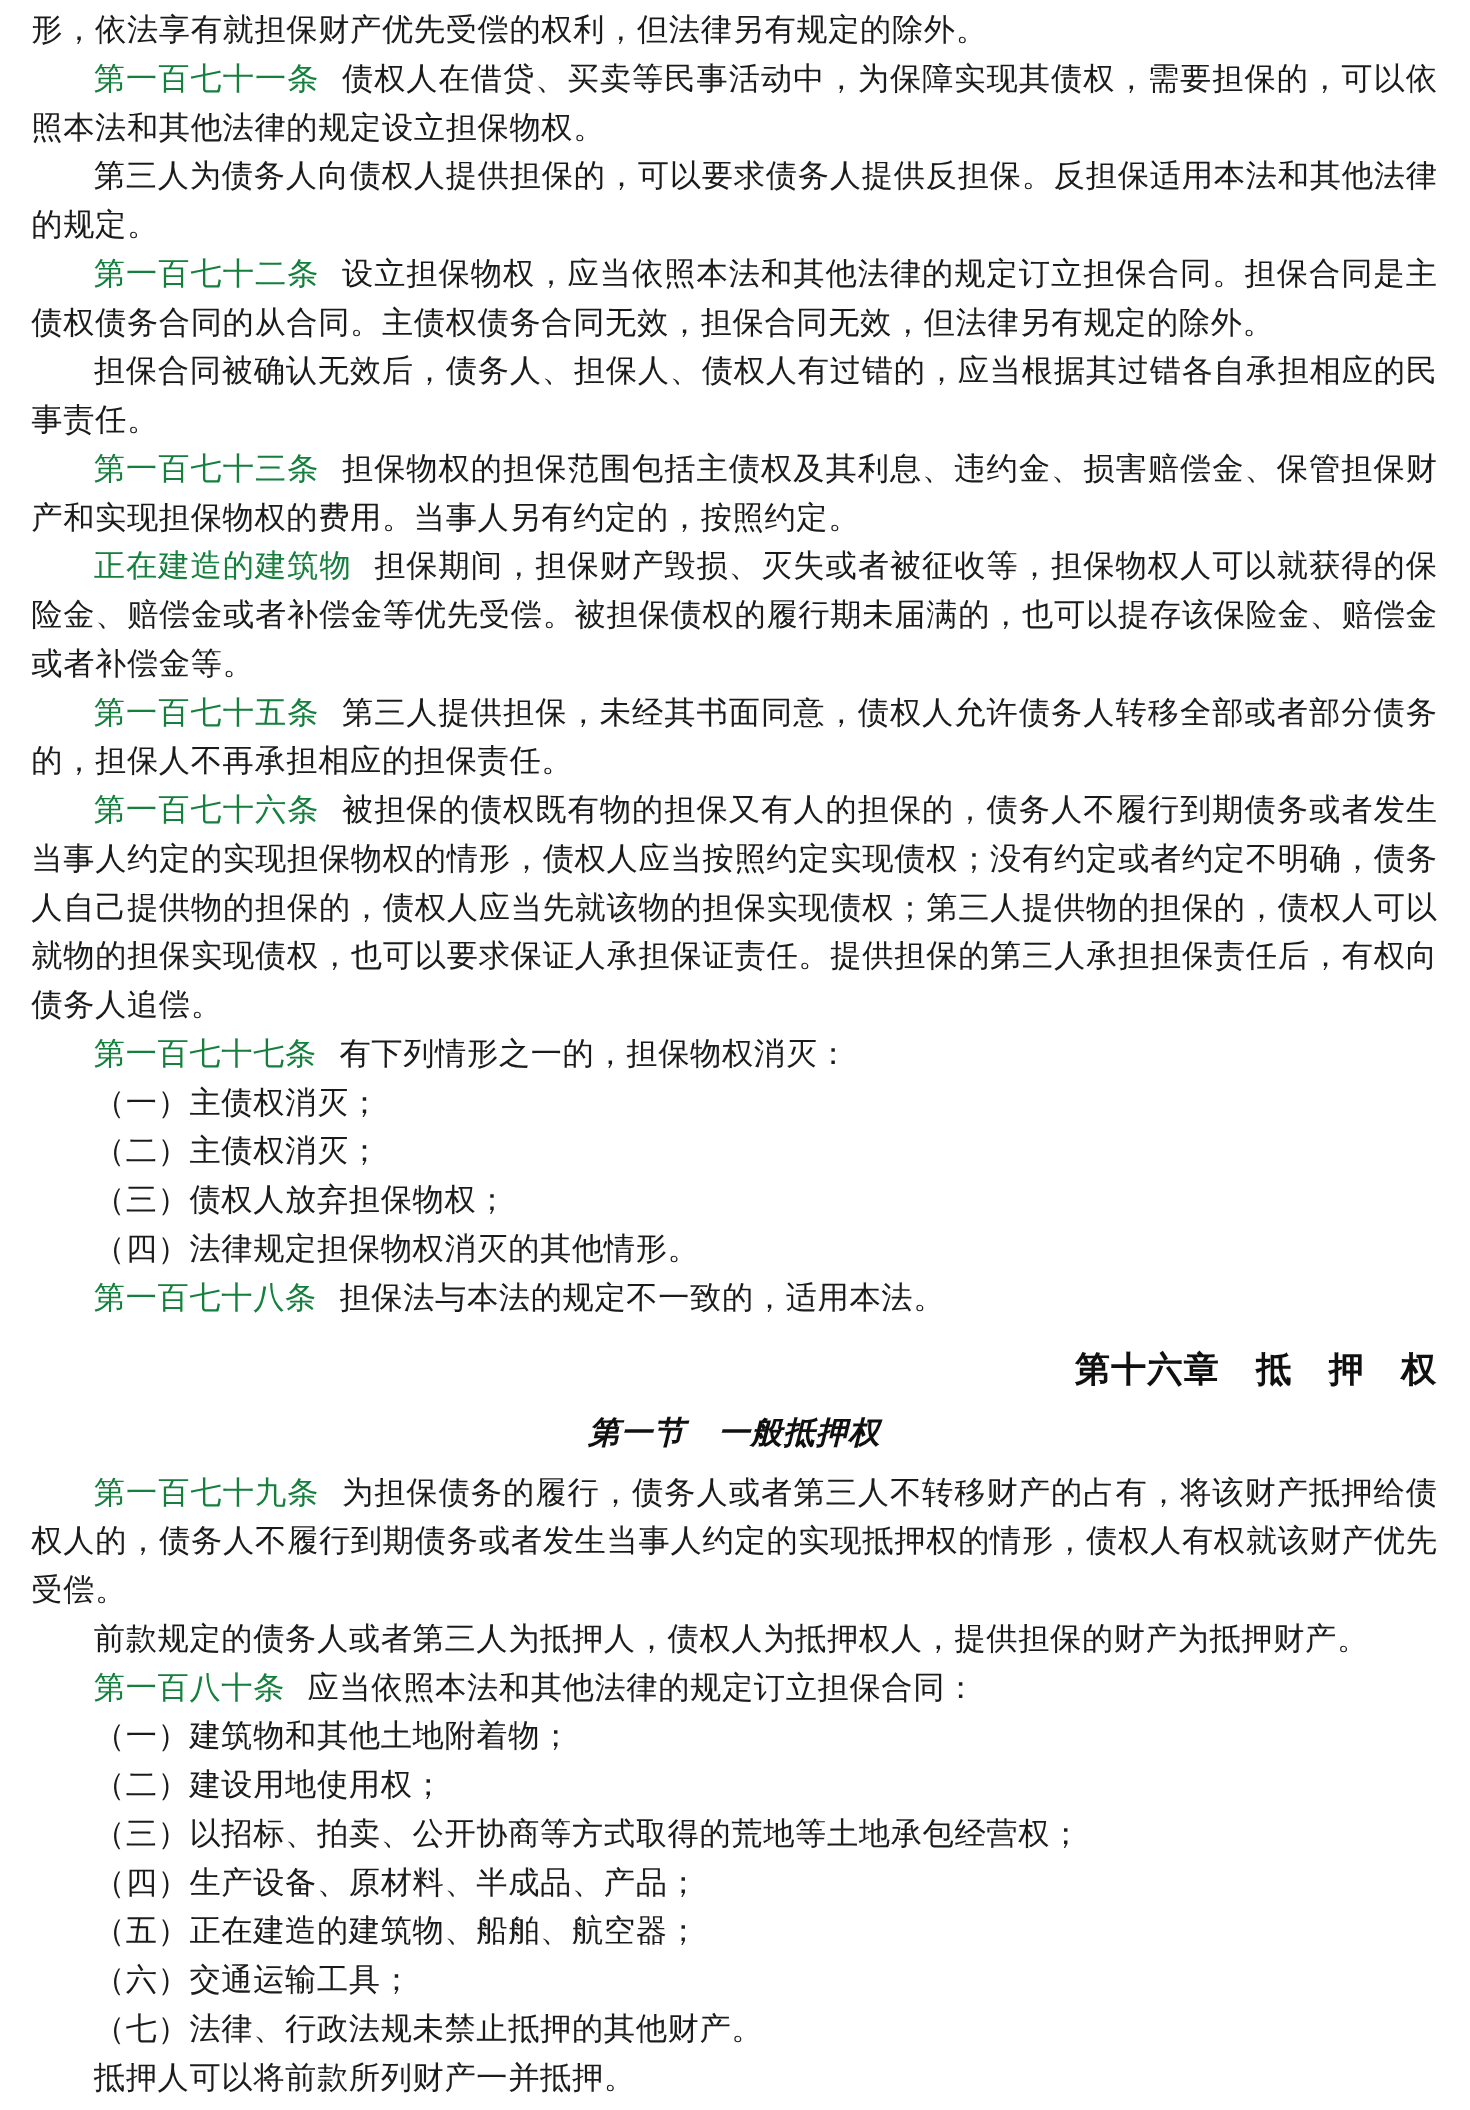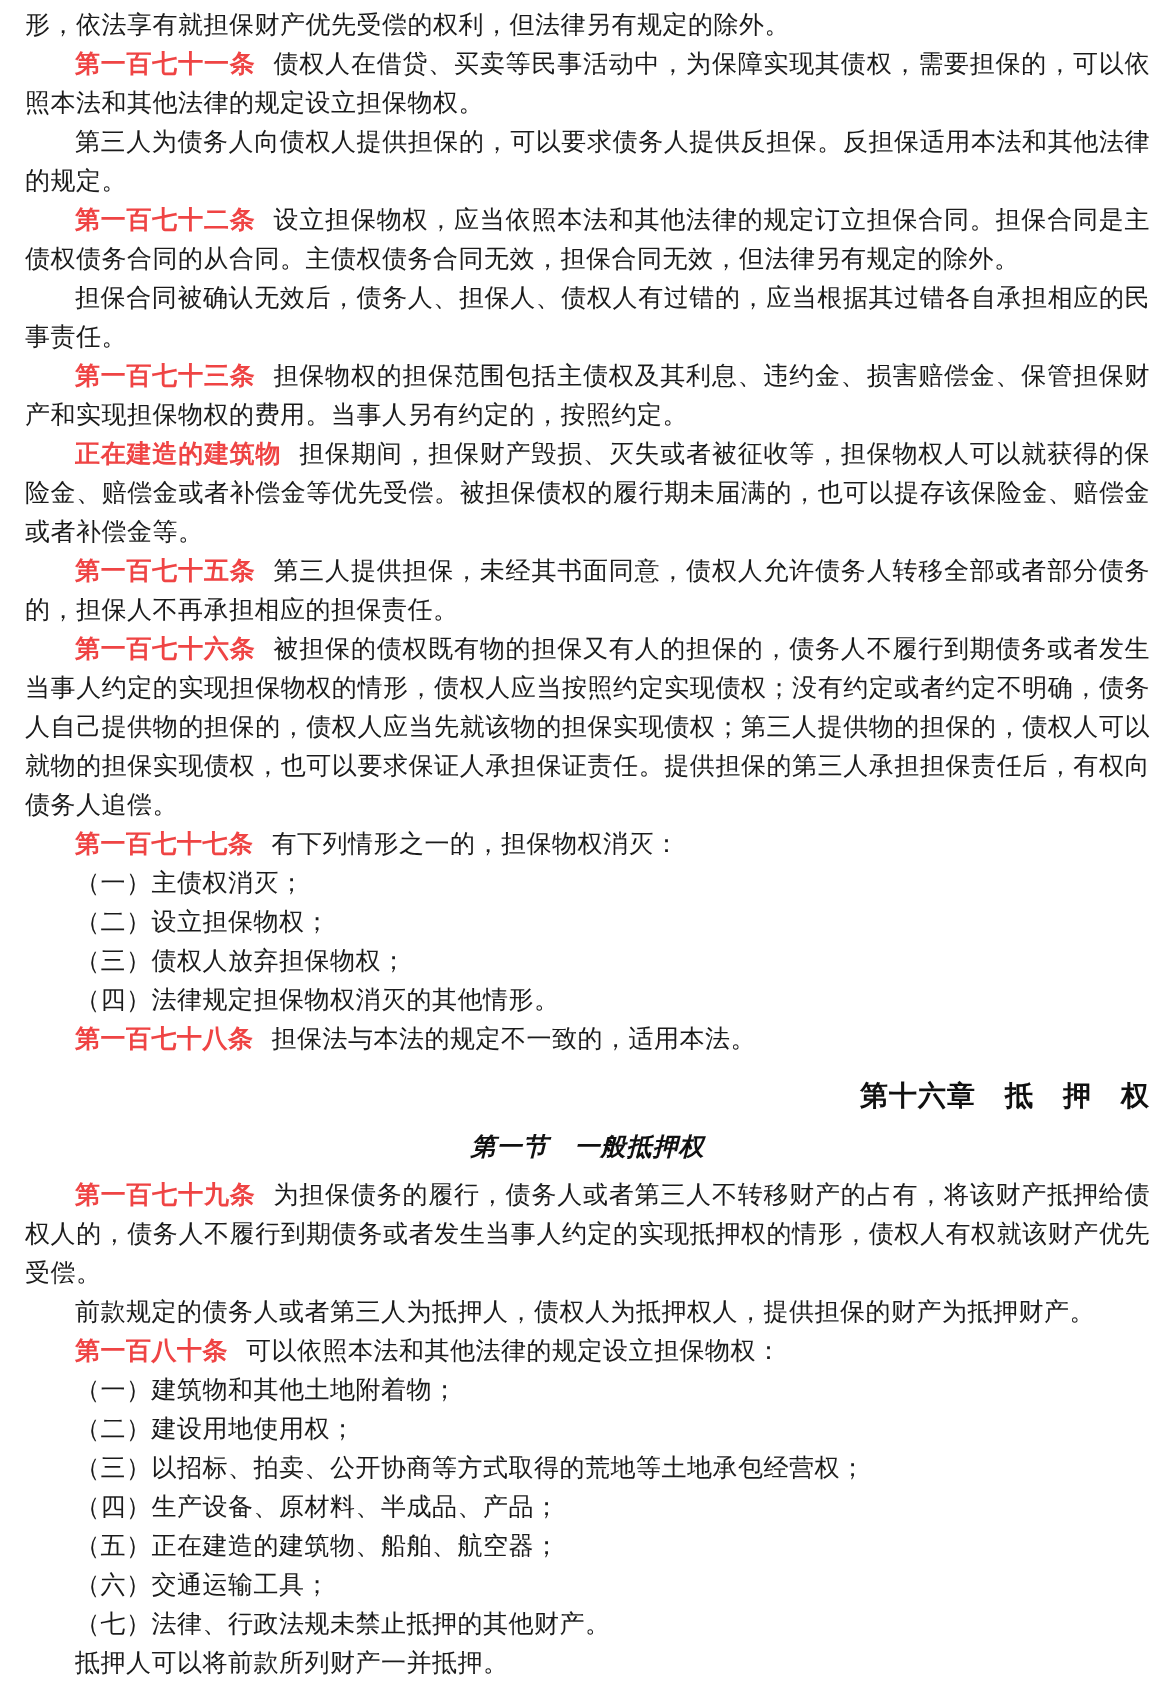--- a/index.html
+++ b/index.html
@@ -27,23 +27,23 @@
     color: #1b1b1b;
     text-align: justify;
     text-justify: inter-ideograph;
     letter-spacing: 0.5px;
   }
   .indent {
     text-indent: 50px;
   }
   .num {
     font-family: "Liberation Sans", "DejaVu Sans", sans-serif;
-    font-weight: 700;
+    font-weight: 400;
     margin-right: 18px;
-    color: #ef4444;
+    color: #15803d;
   }
   .chapter {
     margin: 18px 0 10px 0;
     text-align: right;
     font-family: "Liberation Sans", "DejaVu Sans", sans-serif;
     font-weight: 700;
     font-size: 28px;
     line-height: 40px;
     color: #101010;
     letter-spacing: 1px;
@@ -68,29 +68,29 @@
     <p class="para indent"><b class="num">第一百七十一条</b><span>债权人在借贷、买卖等民事活动中，为保障实现其债权，需要担保的，可以依照本法和其他法律的规定设立担保物权。</span></p>
     <p class="para indent"><span>第三人为债务人向债权人提供担保的，可以要求债务人提供反担保。反担保适用本法和其他法律的规定。</span></p>
     <p class="para indent"><b class="num">第一百七十二条</b><span>设立担保物权，应当依照本法和其他法律的规定订立担保合同。担保合同是主债权债务合同的从合同。主债权债务合同无效，担保合同无效，但法律另有规定的除外。</span></p>
     <p class="para indent"><span>担保合同被确认无效后，债务人、担保人、债权人有过错的，应当根据其过错各自承担相应的民事责任。</span></p>
     <p class="para indent"><b class="num">第一百七十三条</b><span>担保物权的担保范围包括主债权及其利息、违约金、损害赔偿金、保管担保财产和实现担保物权的费用。当事人另有约定的，按照约定。</span></p>
     <p class="para indent"><b class="num">正在建造的建筑物</b><span>担保期间，担保财产毁损、灭失或者被征收等，担保物权人可以就获得的保险金、赔偿金或者补偿金等优先受偿。被担保债权的履行期未届满的，也可以提存该保险金、赔偿金或者补偿金等。</span></p>
     <p class="para indent"><b class="num">第一百七十五条</b><span>第三人提供担保，未经其书面同意，债权人允许债务人转移全部或者部分债务的，担保人不再承担相应的担保责任。</span></p>
     <p class="para indent"><b class="num">第一百七十六条</b><span>被担保的债权既有物的担保又有人的担保的，债务人不履行到期债务或者发生当事人约定的实现担保物权的情形，债权人应当按照约定实现债权；没有约定或者约定不明确，债务人自己提供物的担保的，债权人应当先就该物的担保实现债权；第三人提供物的担保的，债权人可以就物的担保实现债权，也可以要求保证人承担保证责任。提供担保的第三人承担担保责任后，有权向债务人追偿。</span></p>
     <p class="para indent"><b class="num">第一百七十七条</b><span>有下列情形之一的，担保物权消灭：</span></p>
     <p class="para indent"><span>（一）主债权消灭；</span></p>
-    <p class="para indent"><span>（二）设立担保物权；</span></p>
+    <p class="para indent"><span>（二）主债权消灭；</span></p>
     <p class="para indent"><span>（三）债权人放弃担保物权；</span></p>
     <p class="para indent"><span>（四）法律规定担保物权消灭的其他情形。</span></p>
     <p class="para indent"><b class="num">第一百七十八条</b><span>担保法与本法的规定不一致的，适用本法。</span></p>
     <h1 class="chapter">第十六章　抵　押　权</h1>
     <h2 class="section">第一节　一般抵押权</h2>
     <p class="para indent"><b class="num">第一百七十九条</b><span>为担保债务的履行，债务人或者第三人不转移财产的占有，将该财产抵押给债权人的，债务人不履行到期债务或者发生当事人约定的实现抵押权的情形，债权人有权就该财产优先受偿。</span></p>
     <p class="para indent"><span>前款规定的债务人或者第三人为抵押人，债权人为抵押权人，提供担保的财产为抵押财产。</span></p>
-    <p class="para indent"><b class="num">第一百八十条</b><span>可以依照本法和其他法律的规定设立担保物权：</span></p>
+    <p class="para indent"><b class="num">第一百八十条</b><span>应当依照本法和其他法律的规定订立担保合同：</span></p>
     <p class="para indent"><span>（一）建筑物和其他土地附着物；</span></p>
     <p class="para indent"><span>（二）建设用地使用权；</span></p>
     <p class="para indent"><span>（三）以招标、拍卖、公开协商等方式取得的荒地等土地承包经营权；</span></p>
     <p class="para indent"><span>（四）生产设备、原材料、半成品、产品；</span></p>
     <p class="para indent"><span>（五）正在建造的建筑物、船舶、航空器；</span></p>
     <p class="para indent"><span>（六）交通运输工具；</span></p>
     <p class="para indent"><span>（七）法律、行政法规未禁止抵押的其他财产。</span></p>
     <p class="para indent"><span>抵押人可以将前款所列财产一并抵押。</span></p>
   </main>
 

